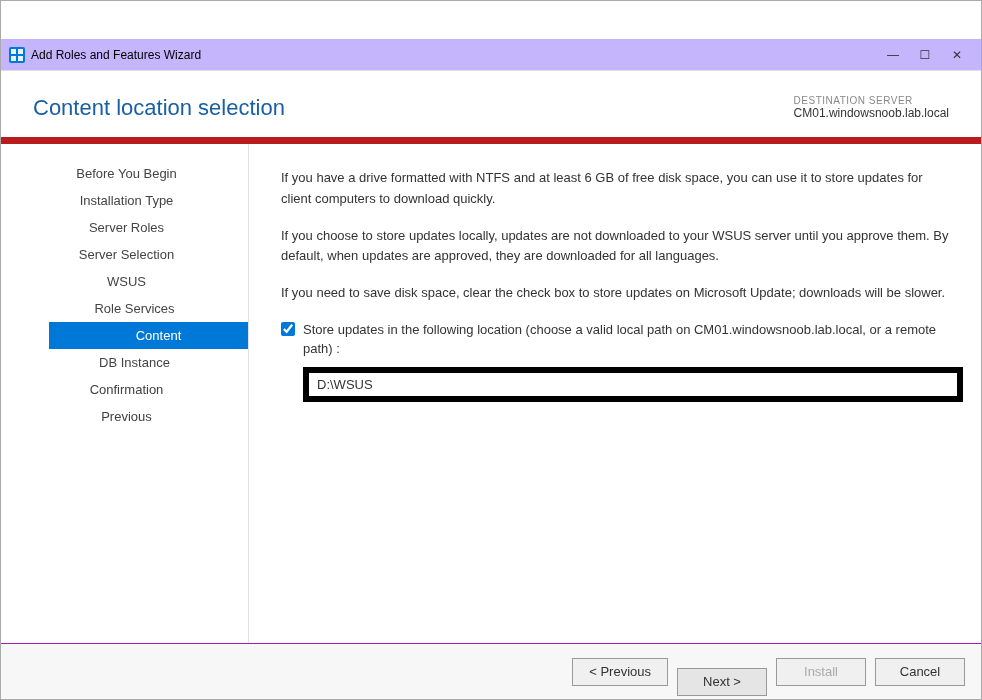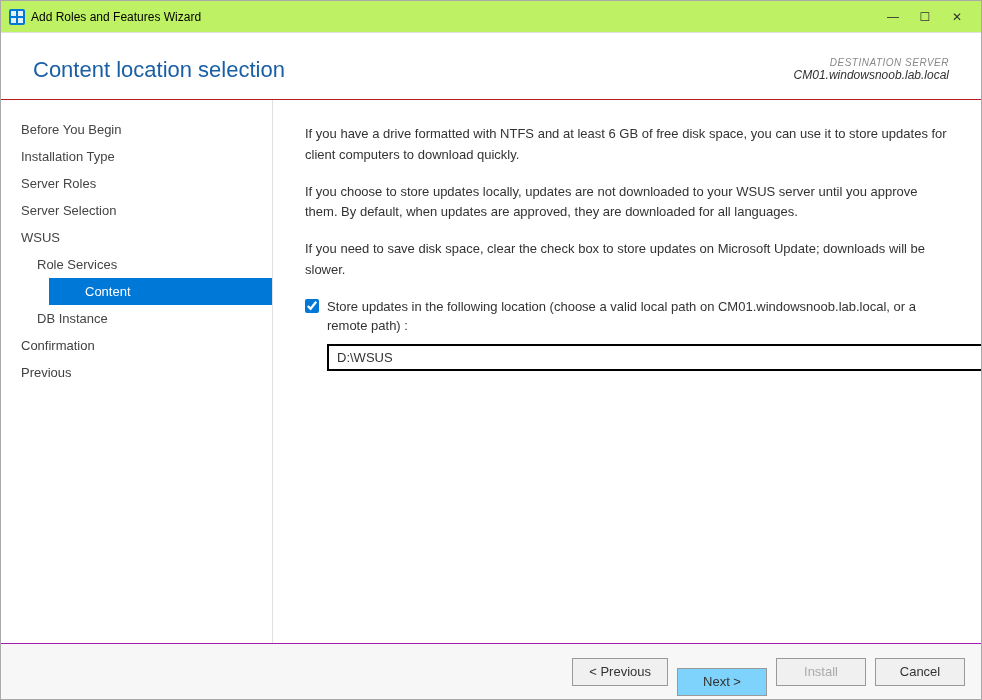--- a/index.html
+++ b/index.html
@@ -18,26 +18,27 @@
       width: 982px;
       height: 700px;
       background: #fff;
       border: 1px solid #aaa;
       display: flex;
       flex-direction: column;
       box-shadow: 2px 2px 8px rgba(0,0,0,0.3);
     }
     .titlebar {
       height: 32px;
-      background: #bef264;
+      background: #c4b5fd;
       border-bottom: 1px solid #e0e0e0;
       display: flex;
       align-items: center;
       padding: 12px 8px;
       flex-shrink: 0;
+      margin-top: 38px;
     }
     .titlebar-icon {
       width: 16px;
       height: 16px;
       margin-right: 6px;
       background: #0078d7;
       border-radius: 2px;
       display: flex;
       align-items: center;
       justify-content: center;
@@ -69,60 +70,59 @@
 
     .content-area {
       flex: 1;
       display: flex;
       flex-direction: column;
       overflow: hidden;
     }
 
     .header {
       padding: 24px 32px 16px 32px;
-      border-bottom: 1px solid #b91c1c;
+      border-bottom: 7px solid #b91c1c;
       display: flex;
       justify-content: space-between;
       align-items: flex-start;
       flex-shrink: 0;
     }
     .header-title {
       font-size: 22px;
       font-weight: 300;
       color: #1a5fa3;
     }
     .destination-server {
-      text-align: right;
       font-size: 11px;
       color: #444;
-      font-style: italic;
     }
     .destination-server .label {
       font-size: 10px;
       color: #888;
       text-transform: uppercase;
       letter-spacing: 0.5px;
     }
     .destination-server .server-name {
       font-size: 12px;
       color: #333;
     }
 
     .main-body {
       flex: 1;
       display: flex;
       overflow: hidden;
     }
 
     .sidebar {
-      width: 272px;
+      width: 248px;
       border-right: 1px solid #e0e0e0;
       padding: 16px 0;
       flex-shrink: 0;
       background: #fff;
+      text-align: center;
     }
     .sidebar-item {
       padding: 6px 16px 6px 20px;
       font-size: 13px;
       color: #444;
       cursor: default;
     }
     .sidebar-item.active {
       background: #0078d7;
       color: white;
@@ -172,21 +172,21 @@
       color: #333;
       line-height: 1.5;
     }
 
     .path-input {
       display: block;
       width: 660px;
       margin-left: 22px;
       margin-top: 4px;
       padding: 4px 8px;
-      border: 2px solid #000000;
+      border: 6px solid #000000;
       font-size: 13px;
       color: #333;
       font-family: 'Segoe UI', sans-serif;
     }
 
     .footer {
       height: 56px;
       border-top: 1px solid #a21caf;
       background: #f7f7f7;
       display: flex;
@@ -205,21 +205,21 @@
       font-size: 13px;
       font-family: 'Segoe UI', sans-serif;
       cursor: pointer;
       color: #333;
     }
     .footer-btn.disabled {
       color: #aaa;
       cursor: default;
     }
     .footer-btn.next-btn {
-      background: #7dd3fc;
+      background: #e5e5e5;
       margin-top: 20px;
     }
   </style>
 </head>
 <body>
 
 <div class="window">
 
   <div class="titlebar">
     <div class="titlebar-icon">

